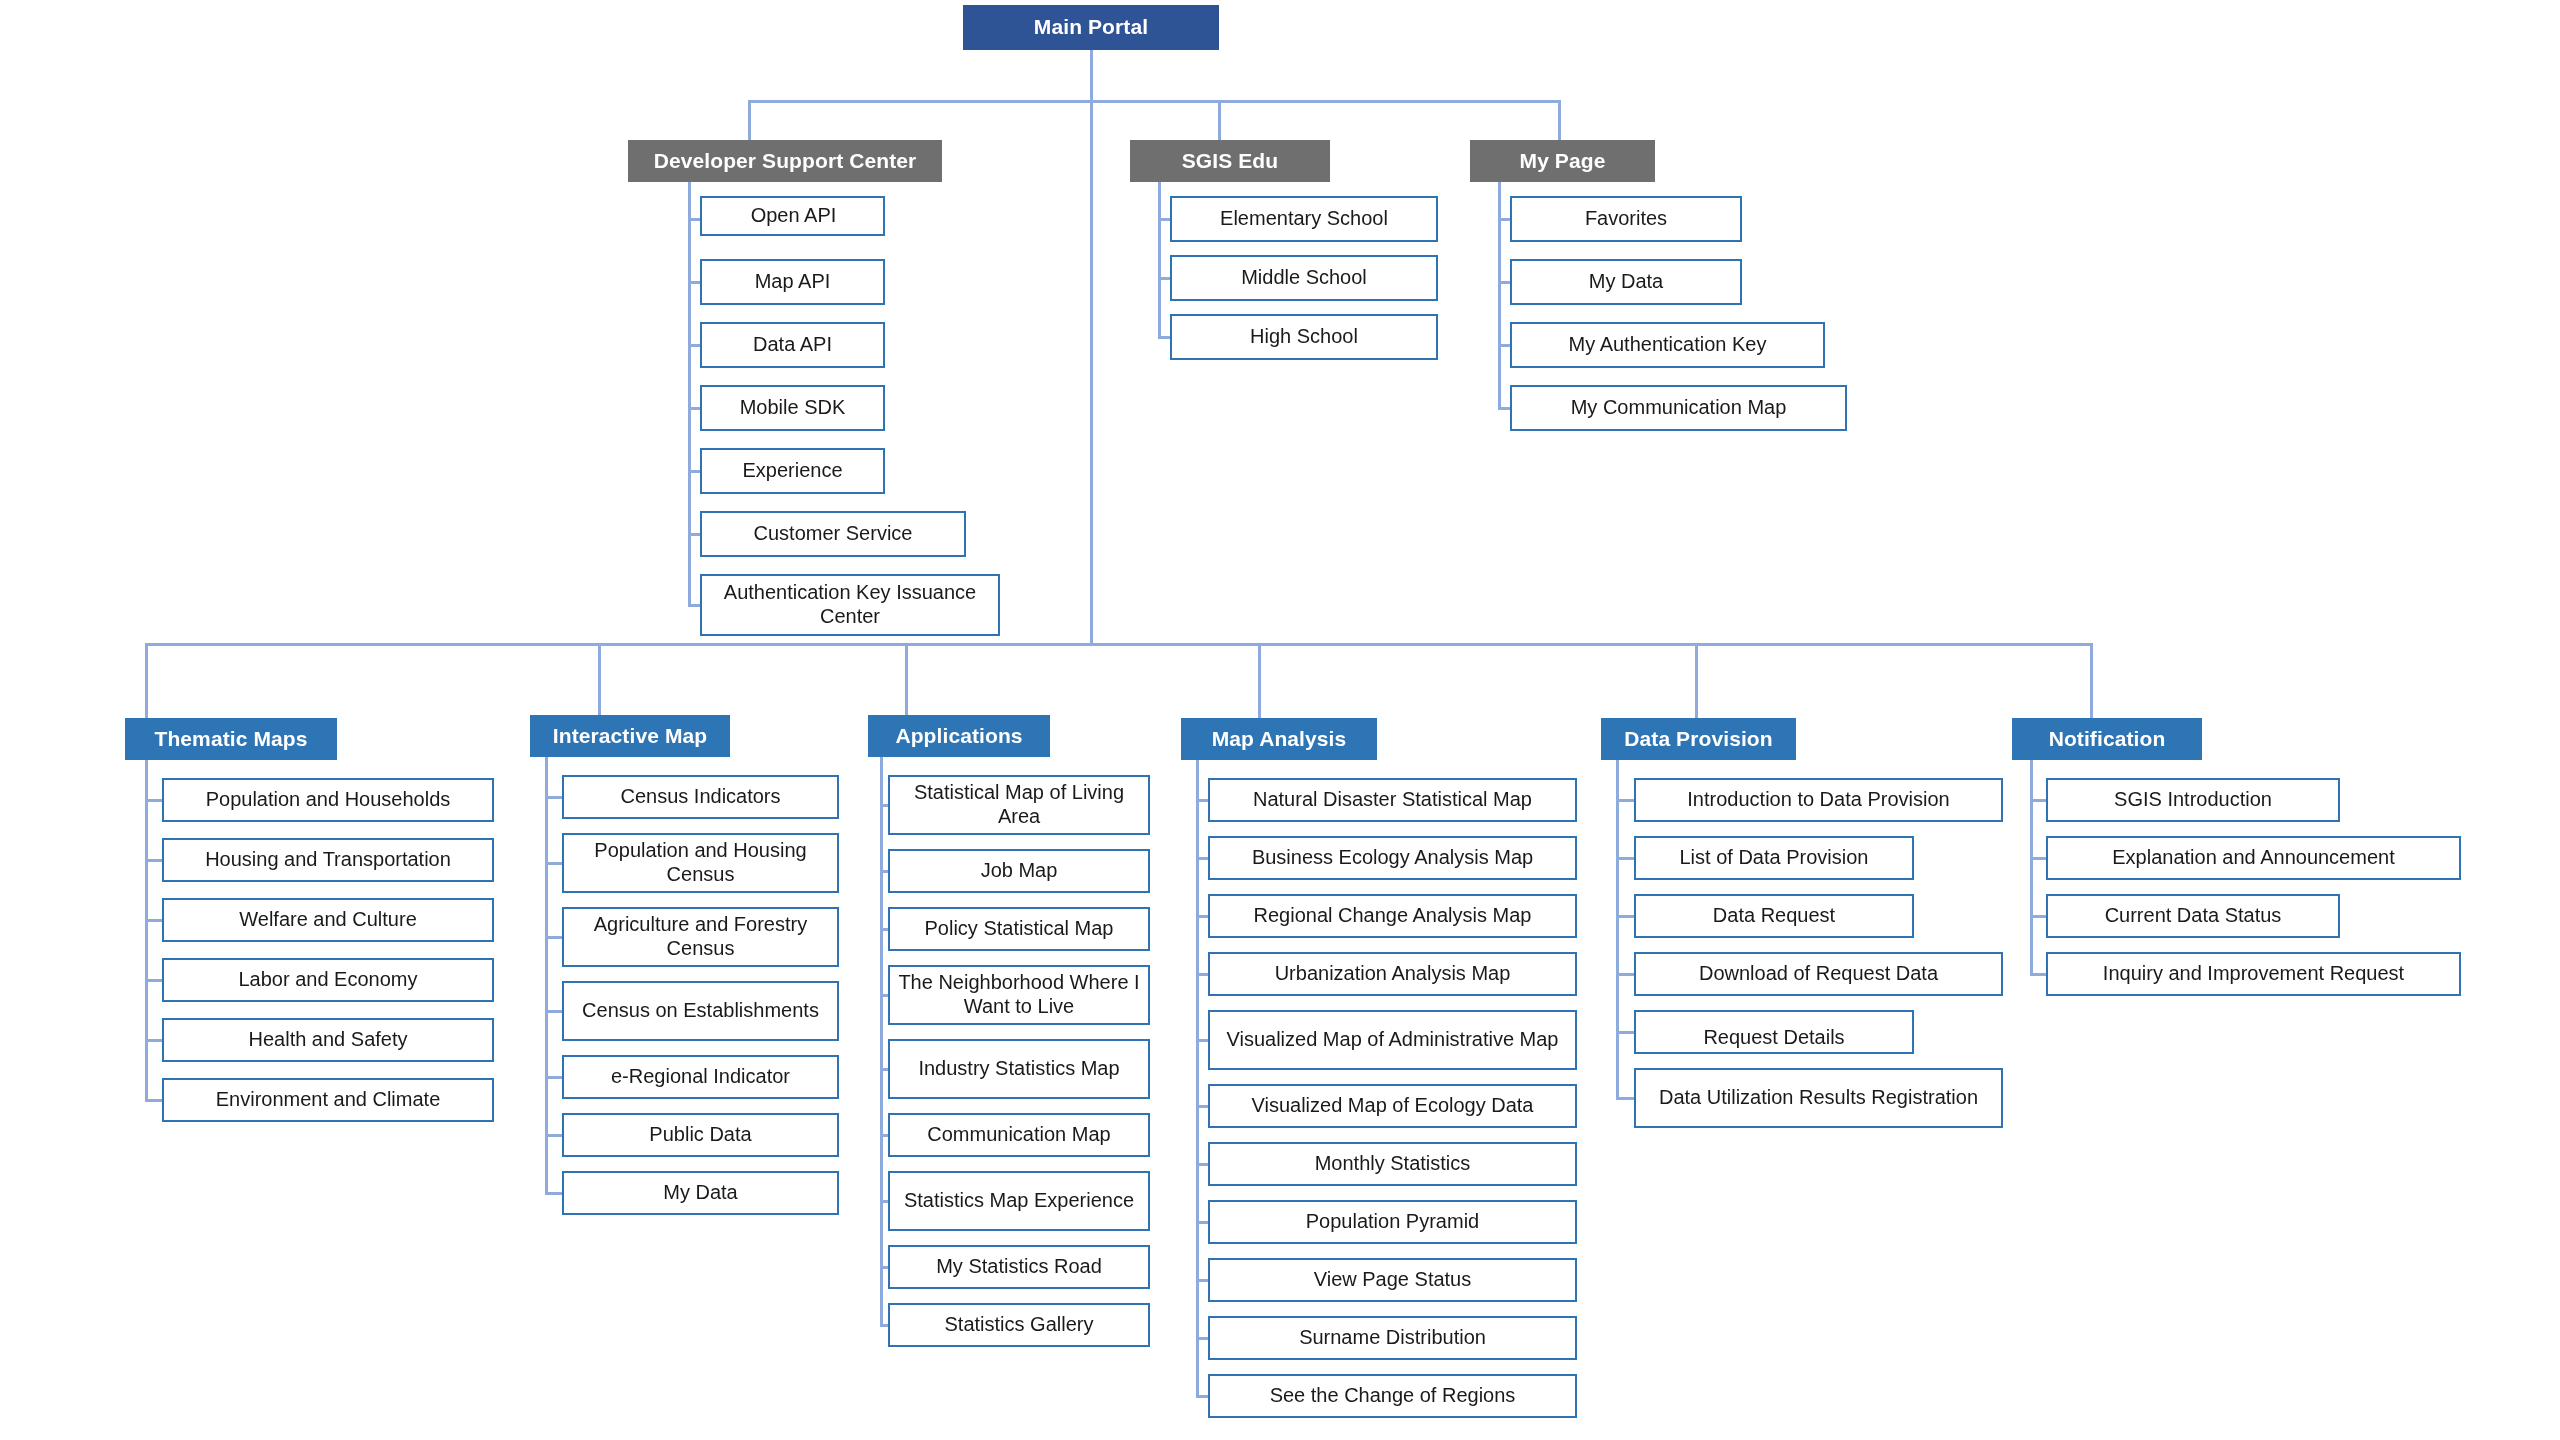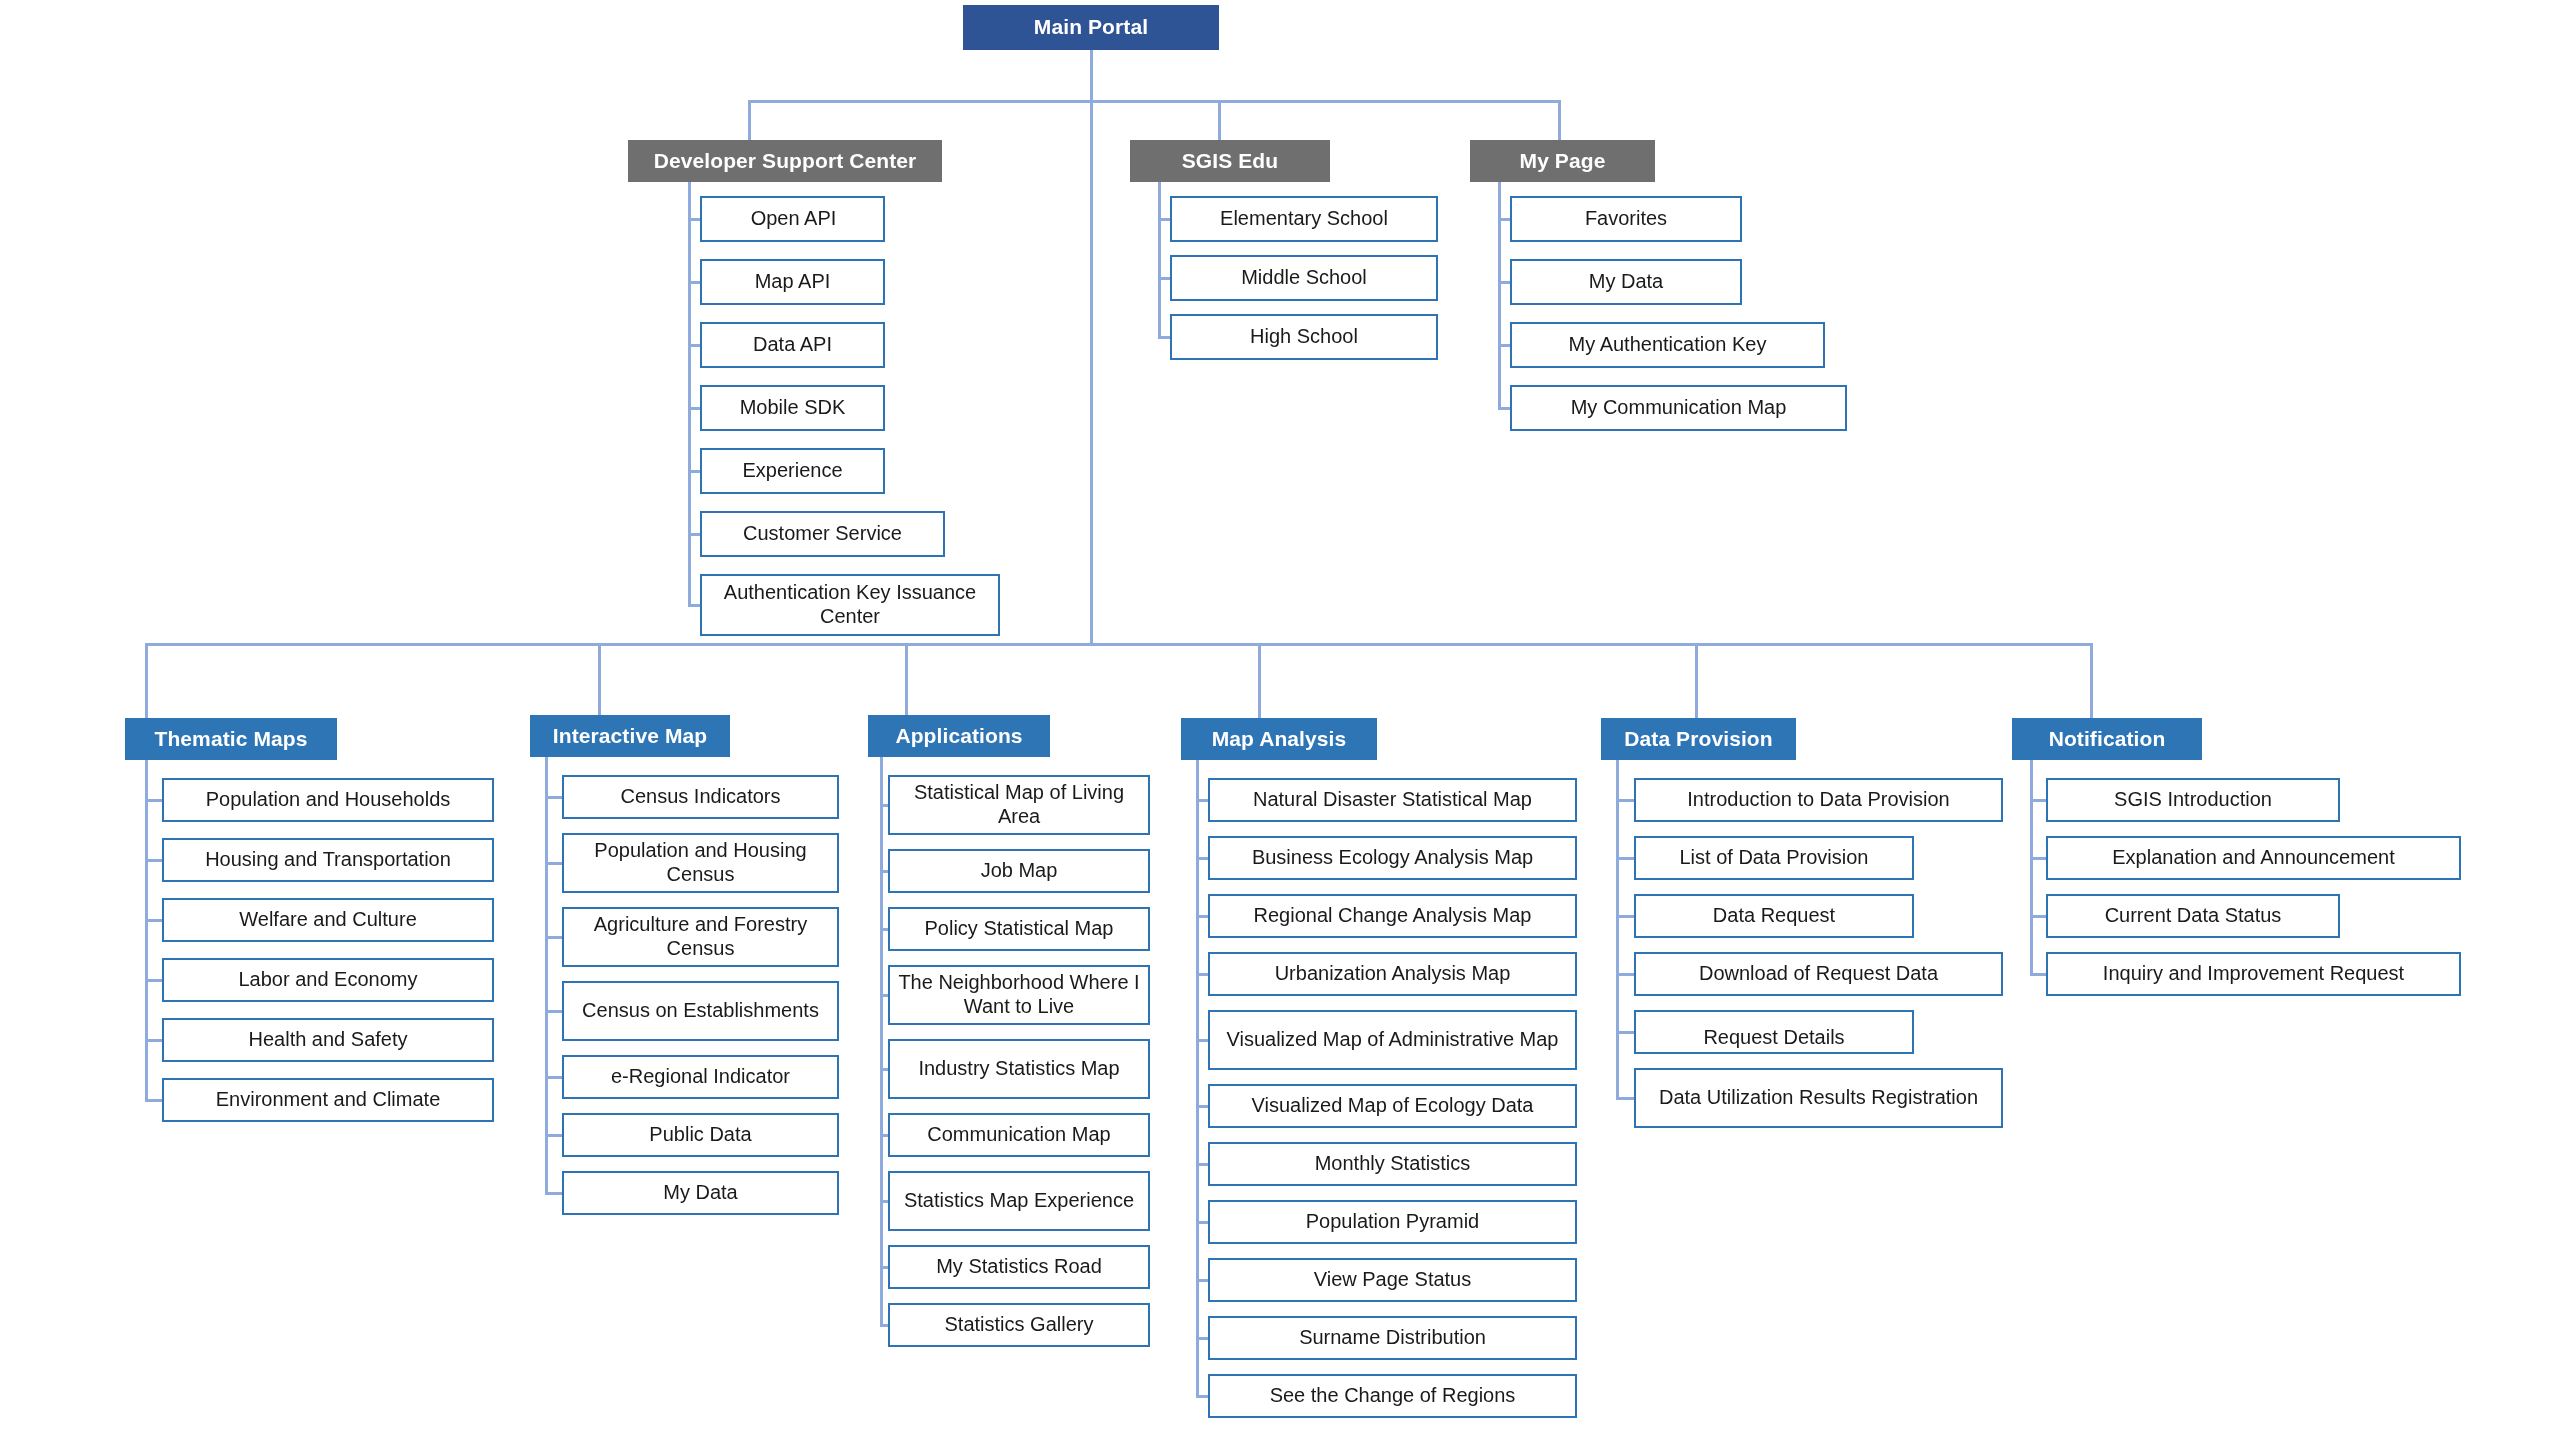--- a/index.html
+++ b/index.html
@@ -87,41 +87,41 @@
     <div class="node root" style="left: 963px; top: 5px; width: 256px; height: 45px;">
       <span class="lbl">Main Portal</span>
     </div>
     <div class="conn v" style="left: 1090px; top: 50px; height: 593px; background: rgb(143, 170, 220);"></div>
     <div class="conn h" style="left: 748px; top: 100px; width: 810px; background: rgb(143, 170, 220);"></div>
     <div class="conn v" style="left: 748px; top: 100px; height: 40px; background: rgb(143, 170, 220);"></div>
     <div class="node gray" style="left: 628px; top: 140px; width: 314px; height: 42px;">
       <span class="lbl">Developer Support Center</span>
     </div>
     <div class="conn h" style="left: 688px; top: 218px; width: 12px; background: rgb(143, 170, 220);"></div>
-    <div class="node leaf" style="left: 700px; top: 196px; width: 185px; height: 46px; padding-left: 8px;">
+    <div class="node leaf" style="left: 700px; top: 196px; width: 185px; height: 40px; padding-left: 8px;">
       <span class="lbl">Open API</span>
     </div>
     <div class="conn h" style="left: 688px; top: 281px; width: 12px; background: rgb(143, 170, 220);"></div>
     <div class="node leaf" style="left: 700px; top: 259px; width: 185px; height: 46px;">
       <span class="lbl">Map API</span>
     </div>
     <div class="conn h" style="left: 688px; top: 344px; width: 12px; background: rgb(143, 170, 220);"></div>
     <div class="node leaf" style="left: 700px; top: 322px; width: 185px; height: 46px;">
       <span class="lbl">Data API</span>
     </div>
     <div class="conn h" style="left: 688px; top: 407px; width: 12px; background: rgb(143, 170, 220);"></div>
     <div class="node leaf" style="left: 700px; top: 385px; width: 185px; height: 46px;">
       <span class="lbl">Mobile SDK</span>
     </div>
     <div class="conn h" style="left: 688px; top: 470px; width: 12px; background: rgb(143, 170, 220);"></div>
     <div class="node leaf" style="left: 700px; top: 448px; width: 185px; height: 46px;">
       <span class="lbl">Experience</span>
     </div>
     <div class="conn h" style="left: 688px; top: 533px; width: 12px; background: rgb(143, 170, 220);"></div>
-    <div class="node leaf" style="left: 700px; top: 511px; width: 245px; height: 46px;">
+    <div class="node leaf" style="left: 700px; top: 511px; width: 266px; height: 46px;">
       <span class="lbl">Customer Service</span>
     </div>
     <div class="conn h" style="left: 688px; top: 604px; width: 12px; background: rgb(143, 170, 220);"></div>
     <div class="node leaf" style="left: 700px; top: 574px; width: 300px; height: 62px;">
       <span class="lbl">Authentication Key Issuance Center</span>
     </div>
     <div class="conn v" style="left: 688px; top: 182px; height: 425px; background: rgb(143, 170, 220);"></div>
     <div class="conn v" style="left: 1218px; top: 100px; height: 40px; background: rgb(143, 170, 220);"></div>
     <div class="node gray" style="left: 1130px; top: 140px; width: 200px; height: 42px;">
       <span class="lbl">SGIS Edu</span>

